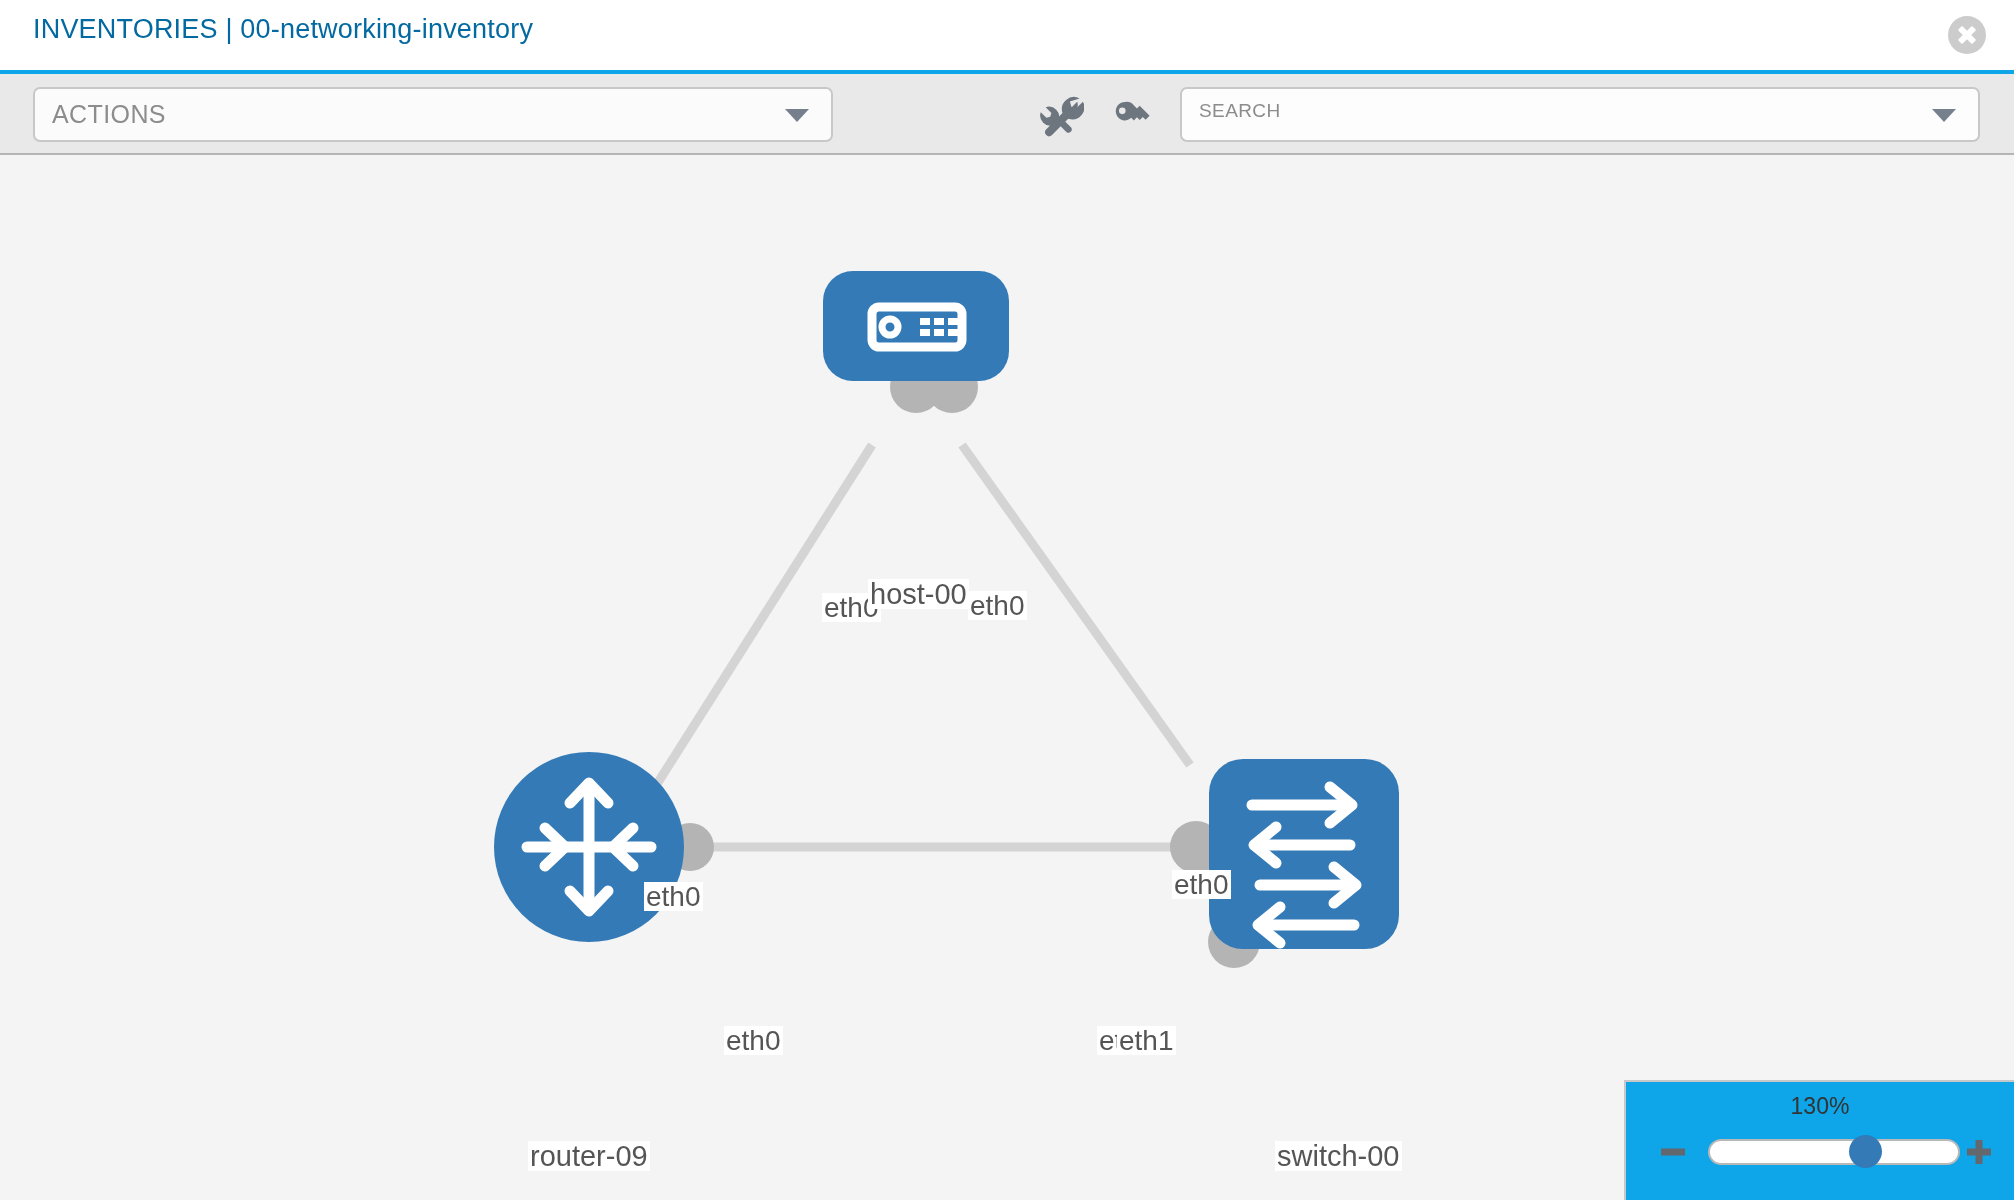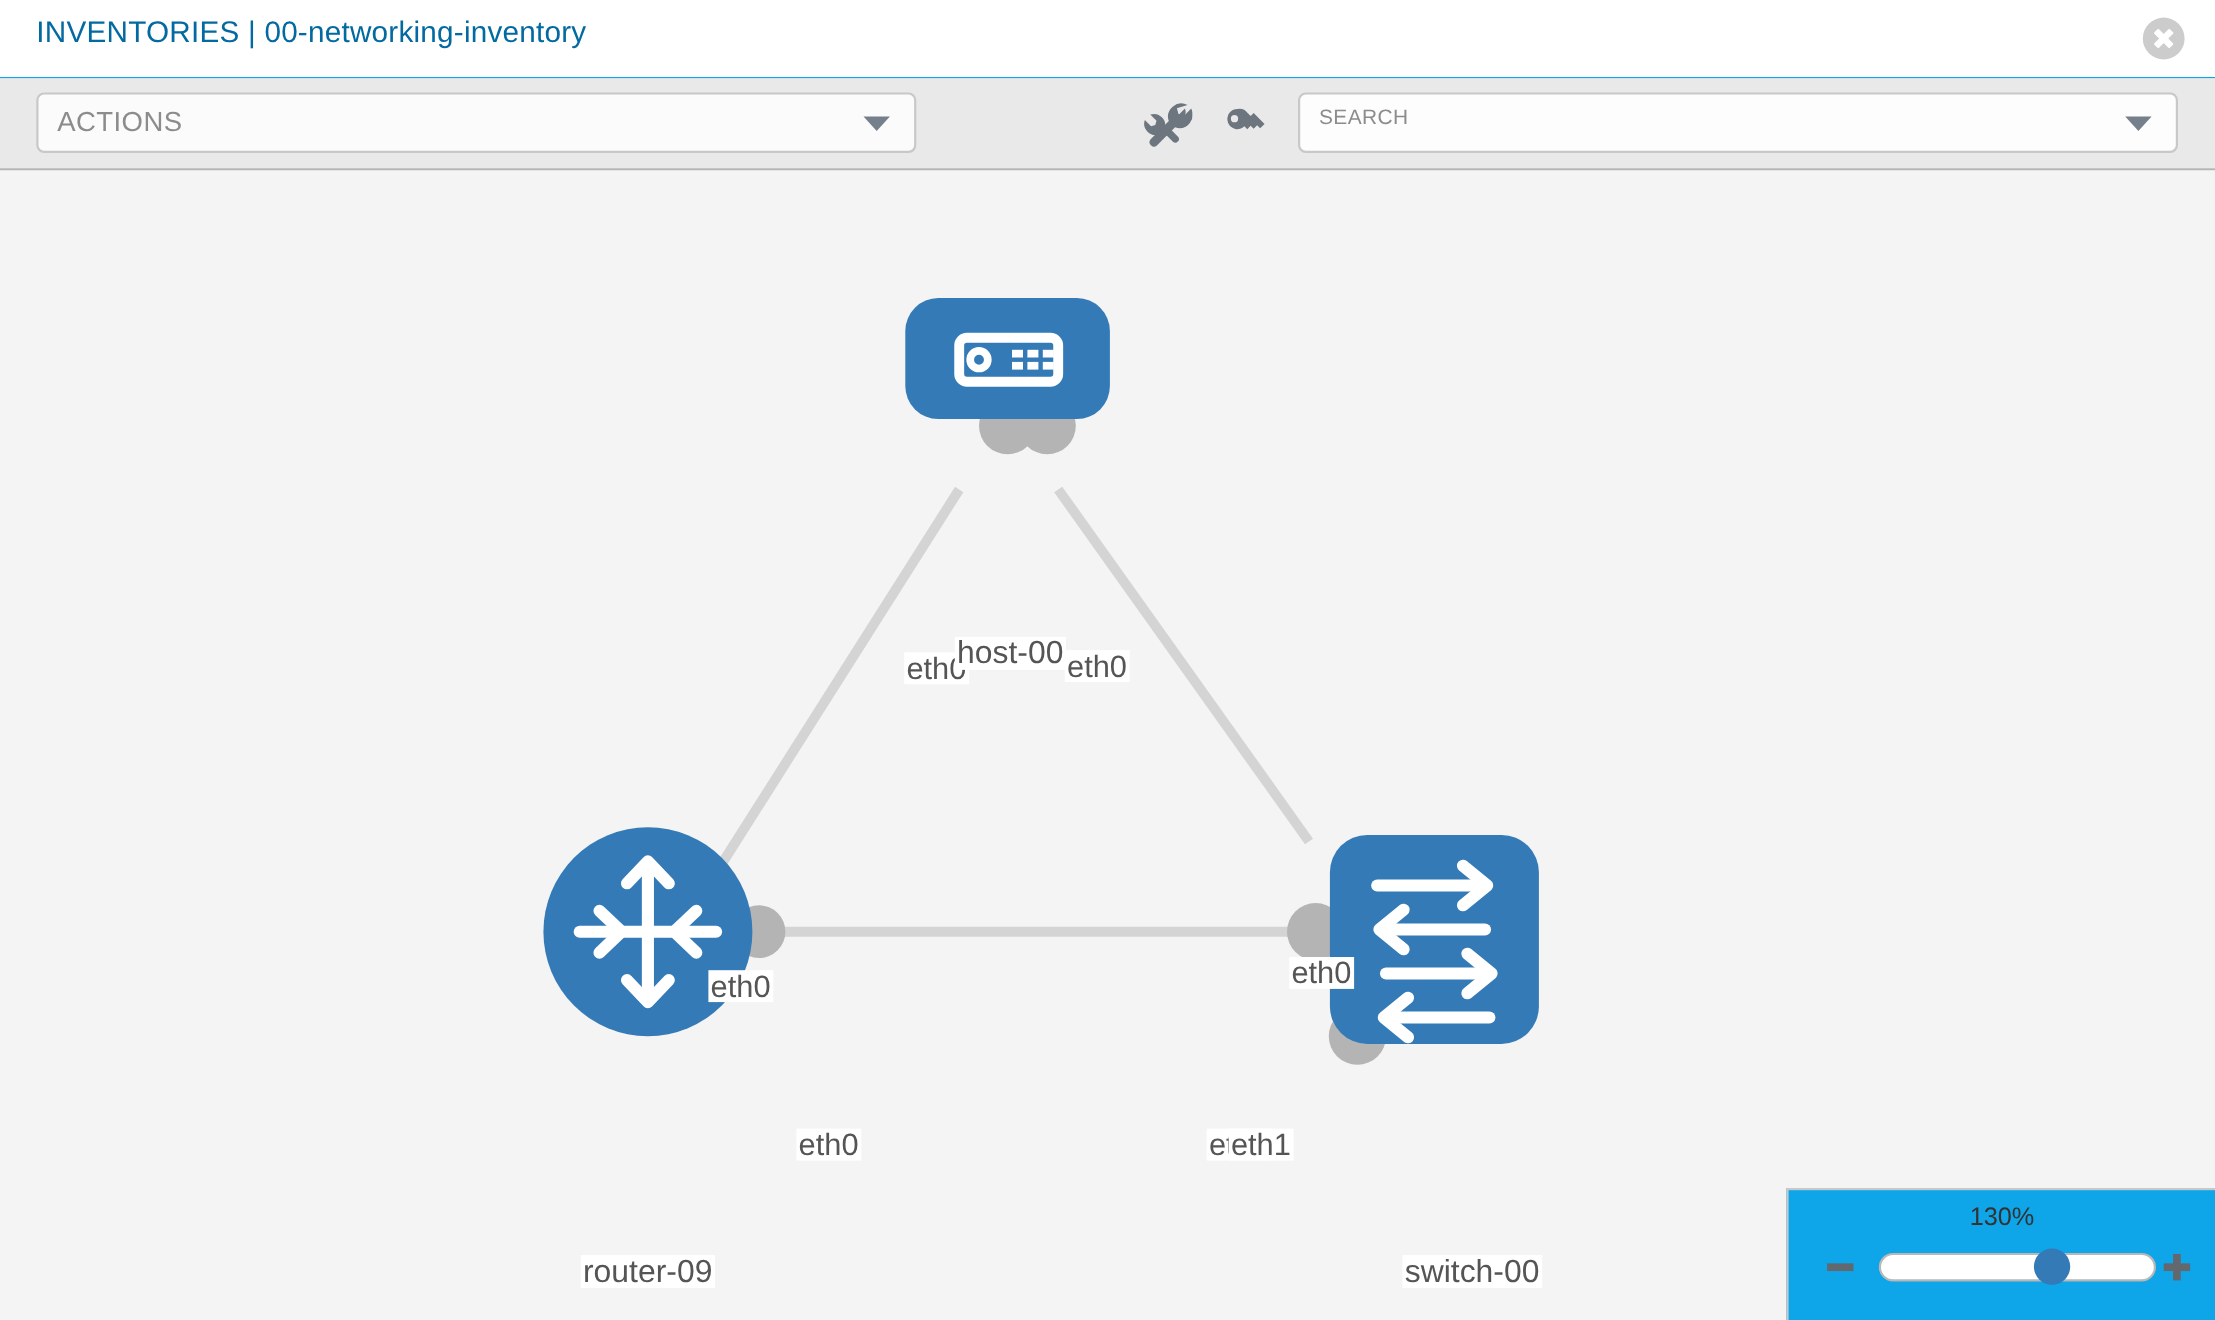--- a/index.html
+++ b/index.html
@@ -59,21 +59,21 @@
   .close-btn::before { transform: translate(-50%, -50%) rotate(45deg); }
   .close-btn::after  { transform: translate(-50%, -50%) rotate(-45deg); }
 
   
   .toolbar {
     position: absolute;
     top: 70px; left: 0;
     width: 2014px;
     height: 85px;
     background: #e9e9e9;
-    border-top: 1px solid #0ea5e9;
+    border-top: 4px solid #0ea5e9;
     border-bottom: 2px solid #b5b5b5;
     box-sizing: border-box;
   }
   .actions-select {
     position: absolute;
     left: 33px;
     top: 13px;
     width: 800px;
     height: 55px;
     background: #fbfbfb;

